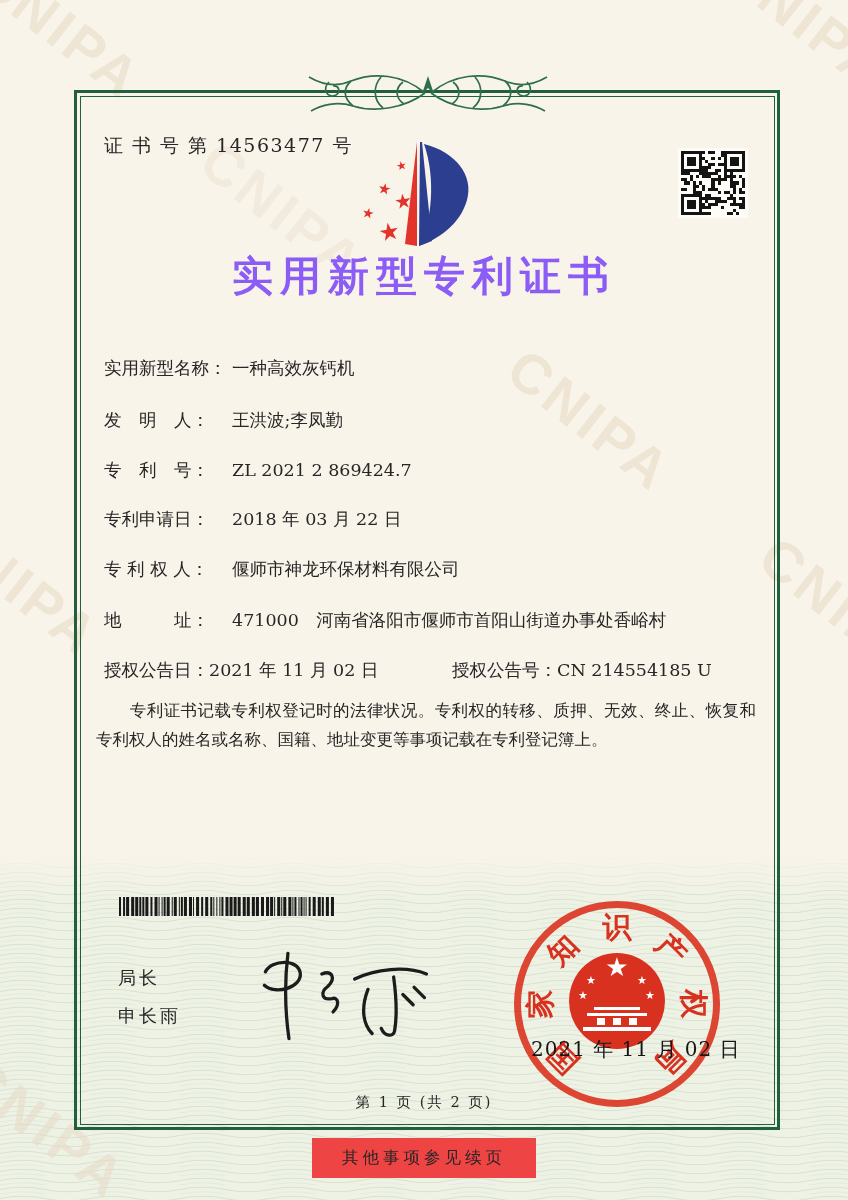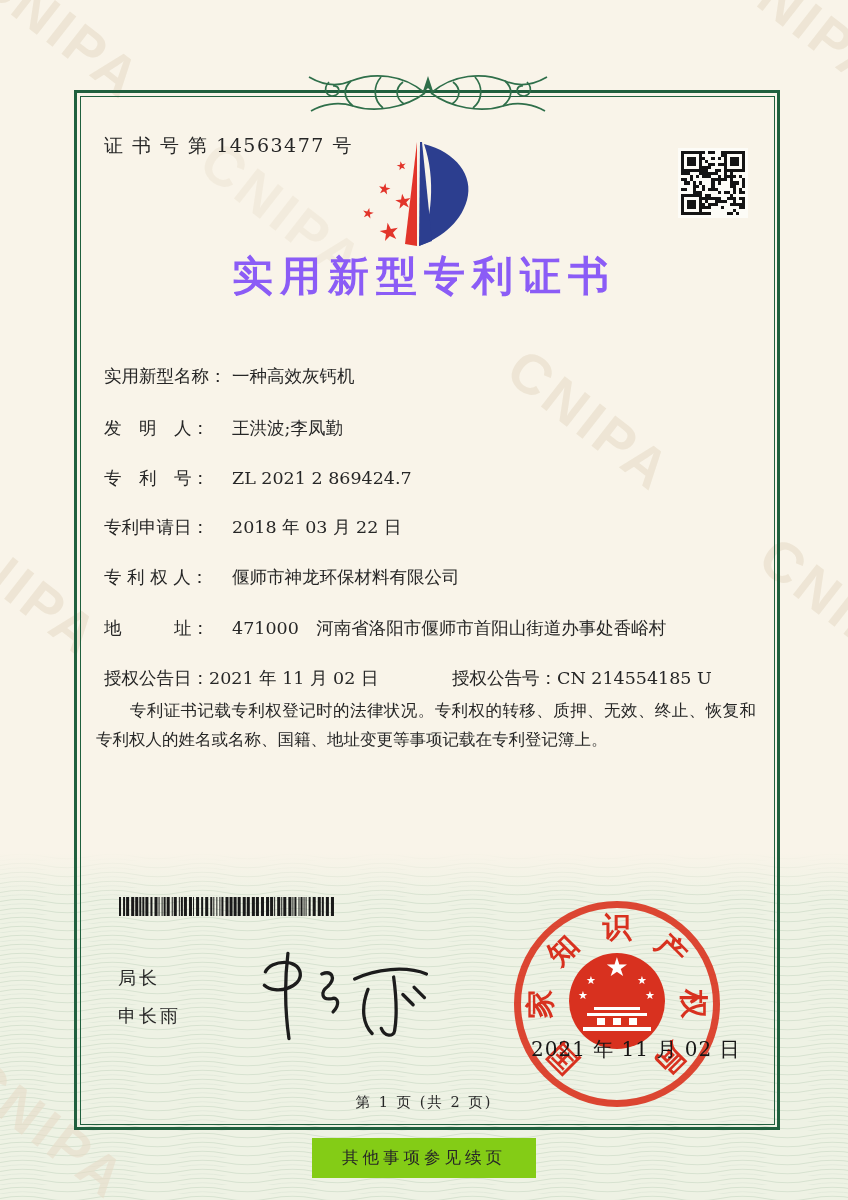--- a/index.html
+++ b/index.html
@@ -40,21 +40,21 @@
 
   .logo { left:356px; top:138px; width:128px; height:114px; z-index:5; }
 
   .qr { left:678px; top:148px; width:70px; height:70px; z-index:5;
     background:#fdfcf7; padding:3px; }
   .qr svg { width:100%; height:100%; display:block; fill:#141414; shape-rendering:crispEdges; }
 
   .title { left:0; top:249px; width:100%; text-align:center; z-index:5;
     font-size:41px; font-weight:bold; letter-spacing:7px; color:#8b5cf6; }
 
-  .field-row { left:104px; font-size:17.5px; z-index:5; white-space:nowrap;margin-top:8px; }
+  .field-row { left:104px; font-size:17.5px; z-index:5; white-space:nowrap; }
   .f-label { display:inline-block; width:128px; white-space:pre; }
   .f-value { white-space:pre; }
   .grant2 { position:absolute; left:348px; top:0; white-space:nowrap; }
 
   .body-text { left:96px; top:696px; width:660px; z-index:5;
     font-size:16.5px; line-height:29px; text-align:justify; }
   .body-text p { text-indent:2.05em; }
 
   .barcode { left:119px; top:897px; width:217px; height:19px; z-index:5; }
   .barcode svg { width:100%; height:100%; display:block; }
@@ -78,21 +78,21 @@
     color:#fff; font-size:26px; line-height:26px; }
   .emblem .sstar { position:absolute; color:#fff; font-size:11px; line-height:11px; }
   .emblem .bar { position:absolute; background:#fff; }
   .seal-date { left:531px; top:1036px; z-index:6; font-size:20px;
     letter-spacing:1px; color:#161616; white-space:nowrap; }
 
   .page-num { left:0; top:1093px; width:100%; text-align:center; z-index:5;
     font-size:14.5px; letter-spacing:2px; }
 
   .continuation { left:50%; top:1138px; transform:translateX(-50%); z-index:5;
-    background:#84cc16; padding:9px 30px; font-size:16.5px; letter-spacing:4px;
+    background:#ef4444; padding:9px 30px; font-size:16.5px; letter-spacing:4px;
     white-space:nowrap; }
 </style>
 </head>
 <body>
 
 <div class="wm" style="left:60px; top:28px;">CNIPA</div>
 <div class="wm" style="left:806px; top:20px;">CNIPA</div>
 <div class="wm" style="left:283px; top:212px; opacity:.35;">CNIPA</div>
 <div class="wm" style="left:590px; top:420px;">CNIPA</div>
 <div class="wm" style="left:18px;  top:585px;">CNIPA</div>

